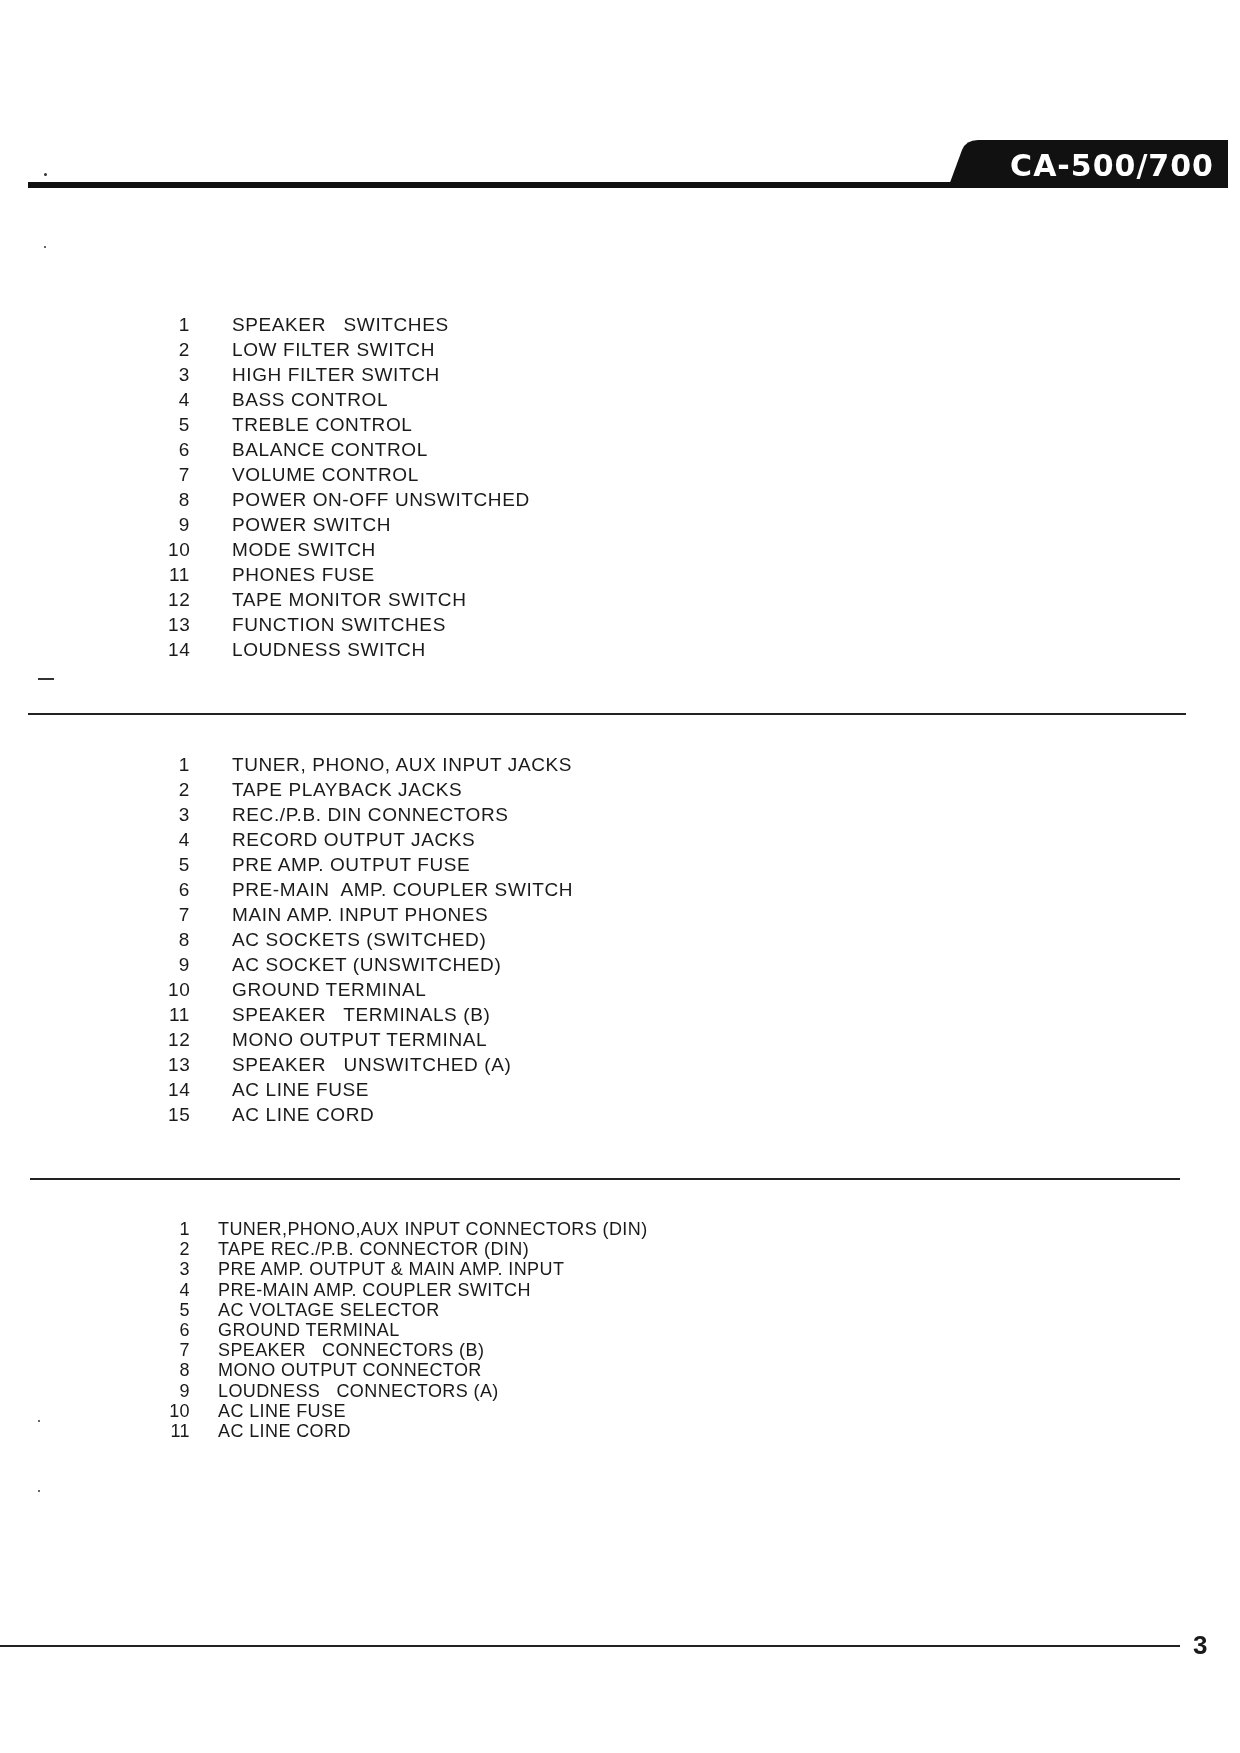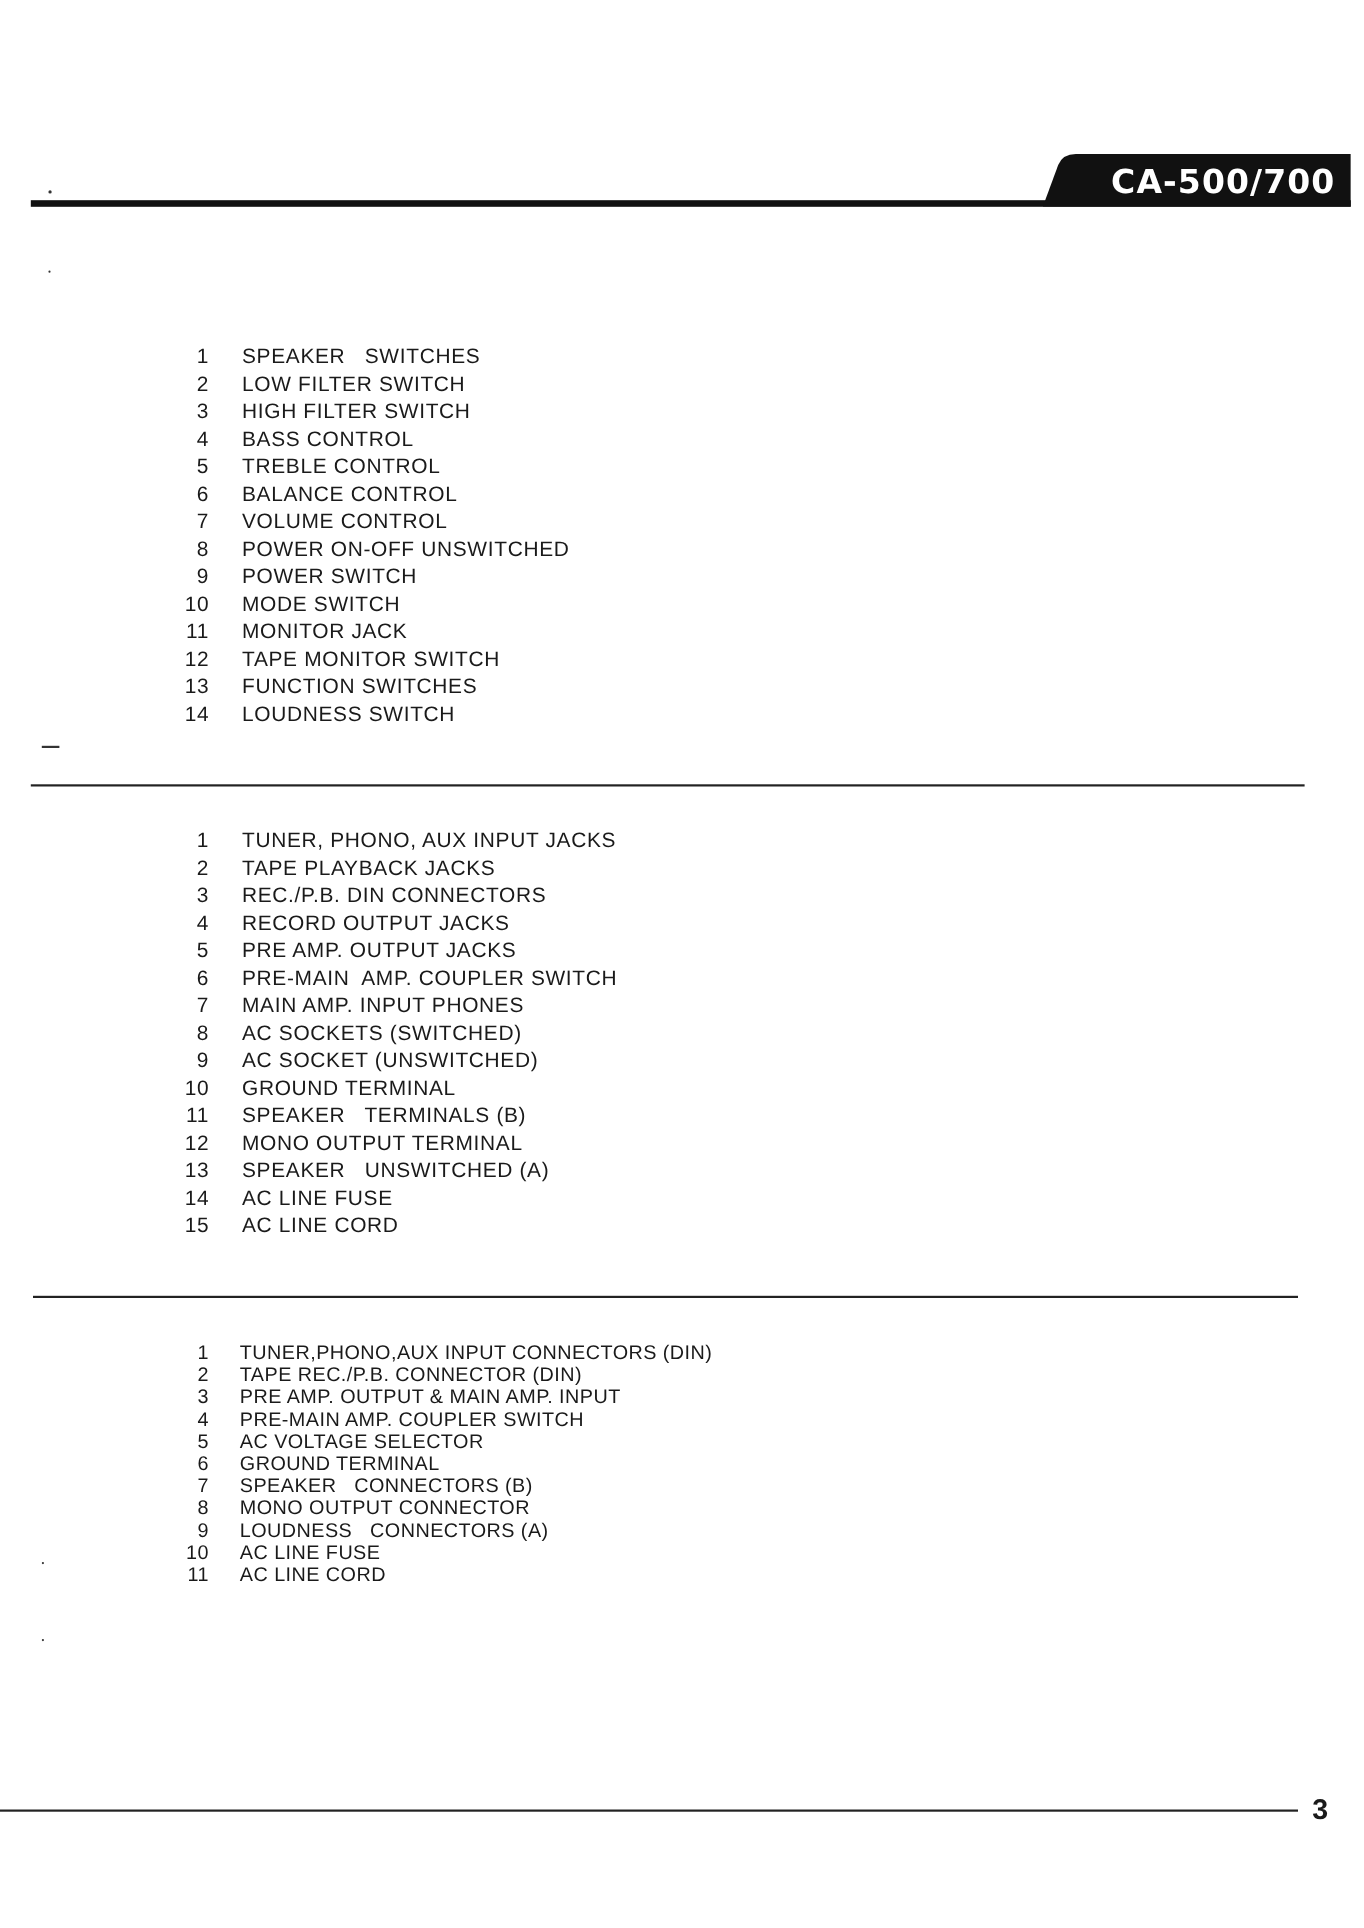--- a/index.html
+++ b/index.html
@@ -8,21 +8,21 @@
 
     .header-rule { position: absolute; left: 28px; top: 182px; width: 1200px; height: 6px; background: #111; }
     .model-tab { position: absolute; left: 948px; top: 140px; width: 280px; height: 56px; }
     .model-tab svg { position: absolute; left: 0; top: 0; }
     .model-label { position: absolute; right: 14px; top: 8px; font-family: "DejaVu Sans", sans-serif;
                    font-weight: bold; font-size: 30px; color: #fff; letter-spacing: 1px; }
 
     .section { position: absolute; left: 168px; }
     .item { position: relative; height: 25px; font-size: 19px; letter-spacing: 0.6px; white-space: pre; }
     .item .num { position: absolute; left: 0; width: 22px; text-align: right; }
-    .item .label { position: absolute; left: 52px; }
+    .item .label { position: absolute; left: 64px; }
     #sec1 { top: 314px; }
     #sec2 { top: 754px; }
     #sec3 { top: 1219px; }
     #sec3 .item { height: 20.2px; font-size: 18px; letter-spacing: 0.4px; }
     #sec3 .item .label { left: 50px; text-align: center; }
 
     .divider { position: absolute; height: 2px; background: #222; }
     .div1 { left: 28px; top: 713px; width: 1158px; }
     .div2 { left: 30px; top: 1178px; width: 1150px; }
     .footer-rule { position: absolute; left: 0; top: 1645px; width: 1180px; height: 2px; background: #222; }
@@ -52,34 +52,34 @@
   <div class="item"><span class="num">1</span><span class="label">SPEAKER   SWITCHES</span></div>
   <div class="item"><span class="num">2</span><span class="label">LOW FILTER SWITCH</span></div>
   <div class="item"><span class="num">3</span><span class="label">HIGH FILTER SWITCH</span></div>
   <div class="item"><span class="num">4</span><span class="label">BASS CONTROL</span></div>
   <div class="item"><span class="num">5</span><span class="label">TREBLE CONTROL</span></div>
   <div class="item"><span class="num">6</span><span class="label">BALANCE CONTROL</span></div>
   <div class="item"><span class="num">7</span><span class="label">VOLUME CONTROL</span></div>
   <div class="item"><span class="num">8</span><span class="label">POWER ON-OFF UNSWITCHED</span></div>
   <div class="item"><span class="num">9</span><span class="label">POWER SWITCH</span></div>
   <div class="item"><span class="num">10</span><span class="label">MODE SWITCH</span></div>
-  <div class="item"><span class="num">11</span><span class="label">MONITOR JACK</span></div>
+  <div class="item"><span class="num">11</span><span class="label">PHONES FUSE</span></div>
   <div class="item"><span class="num">12</span><span class="label">TAPE MONITOR SWITCH</span></div>
   <div class="item"><span class="num">13</span><span class="label">FUNCTION SWITCHES</span></div>
   <div class="item"><span class="num">14</span><span class="label">LOUDNESS SWITCH</span></div>
 </div>
 
 <div class="divider div1"></div>
 
 <div class="section" id="sec2">
   <div class="item"><span class="num">1</span><span class="label">TUNER, PHONO, AUX INPUT JACKS</span></div>
   <div class="item"><span class="num">2</span><span class="label">TAPE PLAYBACK JACKS</span></div>
   <div class="item"><span class="num">3</span><span class="label">REC./P.B. DIN CONNECTORS</span></div>
   <div class="item"><span class="num">4</span><span class="label">RECORD OUTPUT JACKS</span></div>
-  <div class="item"><span class="num">5</span><span class="label">PRE AMP. OUTPUT JACKS</span></div>
+  <div class="item"><span class="num">5</span><span class="label">PRE AMP. OUTPUT FUSE</span></div>
   <div class="item"><span class="num">6</span><span class="label">PRE-MAIN  AMP. COUPLER SWITCH</span></div>
   <div class="item"><span class="num">7</span><span class="label">MAIN AMP. INPUT PHONES</span></div>
   <div class="item"><span class="num">8</span><span class="label">AC SOCKETS (SWITCHED)</span></div>
   <div class="item"><span class="num">9</span><span class="label">AC SOCKET (UNSWITCHED)</span></div>
   <div class="item"><span class="num">10</span><span class="label">GROUND TERMINAL</span></div>
   <div class="item"><span class="num">11</span><span class="label">SPEAKER   TERMINALS (B)</span></div>
   <div class="item"><span class="num">12</span><span class="label">MONO OUTPUT TERMINAL</span></div>
   <div class="item"><span class="num">13</span><span class="label">SPEAKER   UNSWITCHED (A)</span></div>
   <div class="item"><span class="num">14</span><span class="label">AC LINE FUSE</span></div>
   <div class="item"><span class="num">15</span><span class="label">AC LINE CORD</span></div>

